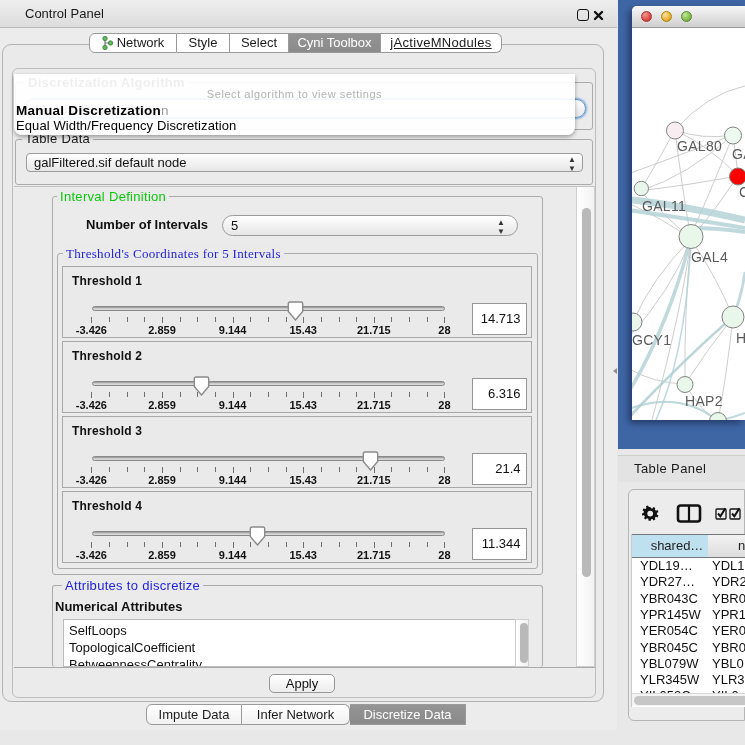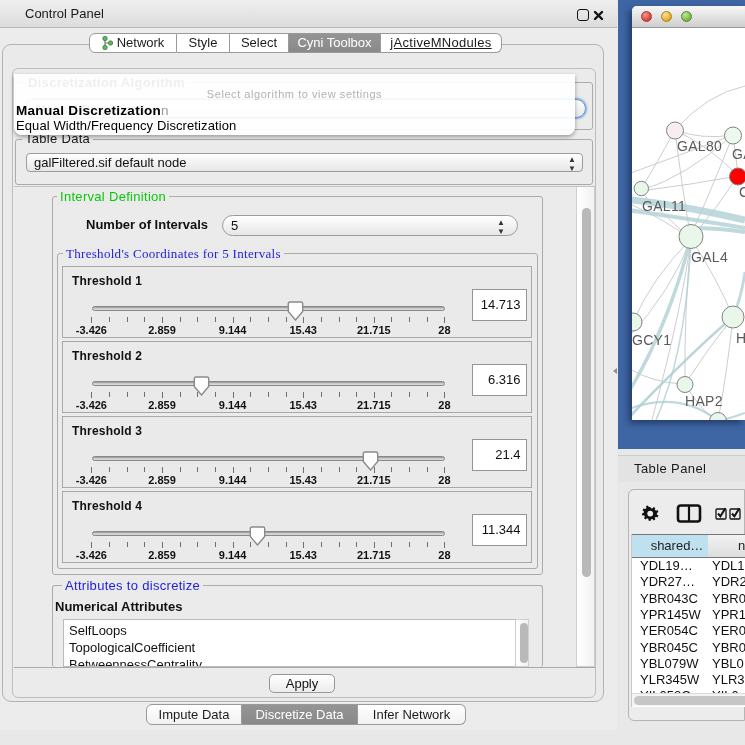--- a/index.html
+++ b/index.html
@@ -39,21 +39,21 @@
 .combo .arr { position:absolute; right:7px; top:0; height:100%; font-size:8px; color:#333;
   line-height:9px; padding-top:2px; text-align:center; }
 
 
 .throw { position:absolute; left:62px; width:470px; height:72px; border:1px solid #a8a8a8;
   background:#eaeaea; }
 .thlabel { position:absolute; left:9px; top:7px; font-size:12px; font-weight:bold; color:#111; letter-spacing:0.2px; }
 .track { position:absolute; left:28.5px; top:38.5px; width:353.5px; height:5px; border-radius:3px;
   background:linear-gradient(#8d8d8d,#c9c9c9 45%,#dedede); border:0.5px solid #888; }
 .thumb { position:absolute; top:34px; width:17px; height:20px; }
-.valbox { position:absolute; left:408.5px; top:22px; width:55px; height:32px; background:#fff;
+.valbox { position:absolute; left:408.5px; top:36px; width:55px; height:32px; background:#fff;
   border:1px solid #959595; font-size:13px; color:#111; text-align:right;
   line-height:30px; padding-right:5px; }
 .tick { position:absolute; width:1px; height:5px; background:#6f6f6f; top:49.5px; }
 .tick.major { height:6.5px; }
 .slabel { position:absolute; top:57px; font-size:11px; color:#111; transform:translateX(-50%); font-weight:bold;}
 
 
 #numlist { left:63px; top:619px; width:453px; height:48px; background:#fff; border:1px solid #bbb;
   font-size:13px; color:#111; padding:3px 0 0 5px; line-height:16.8px; overflow:hidden; }
 #applybtn { left:269px; top:674px; width:66px; height:19px; border:1px solid #979797; border-radius:5px;
@@ -301,22 +301,22 @@
   <div class="vsb-track" style="left:576px; top:186px; width:19px; height:481px;">
     <div class="vsb-thumb" style="left:5px; top:21px; width:9px; height:369px;"></div>
   </div>
 
   <div class="abs" style="left:14px; top:667px; width:581px; height:1px; background:#a9a9a9;"></div>
   <div class="abs" style="left:14px; top:186px; width:581px; height:1px; background:#c2c2c2;"></div>
   <div class="abs" id="applybtn">Apply</div>
 
   <div class="abs" id="bottabs">
     <div class="bseg first" style="width:96px;">Impute Data</div>
+    <div class="bseg last" style="width:108px;">Infer Network</div>
     <div class="bseg sel" style="width:116px;">Discretize Data</div>
-    <div class="bseg last" style="width:108px;">Infer Network</div>
   </div>
 </div>
 
 <div class="abs" style="left:613px; top:368px; width:0; height:0; border-top:3px solid transparent; border-bottom:3px solid transparent; border-right:4px solid #8f8f8f;"></div>
 
 <div class="abs" id="bluebg"></div>
 <div class="abs" id="netwin">
   <div class="abs" id="nettitle">
     <div class="tl" style="left:9px;  background:radial-gradient(circle at 35% 30%, #f09a93, #dd4b40 60%, #b33); border:0.5px solid #a33;"></div>
     <div class="tl" style="left:29px; background:radial-gradient(circle at 35% 30%, #ffe0a0, #e8af36 60%, #c89030); border:0.5px solid #a80;"></div>

